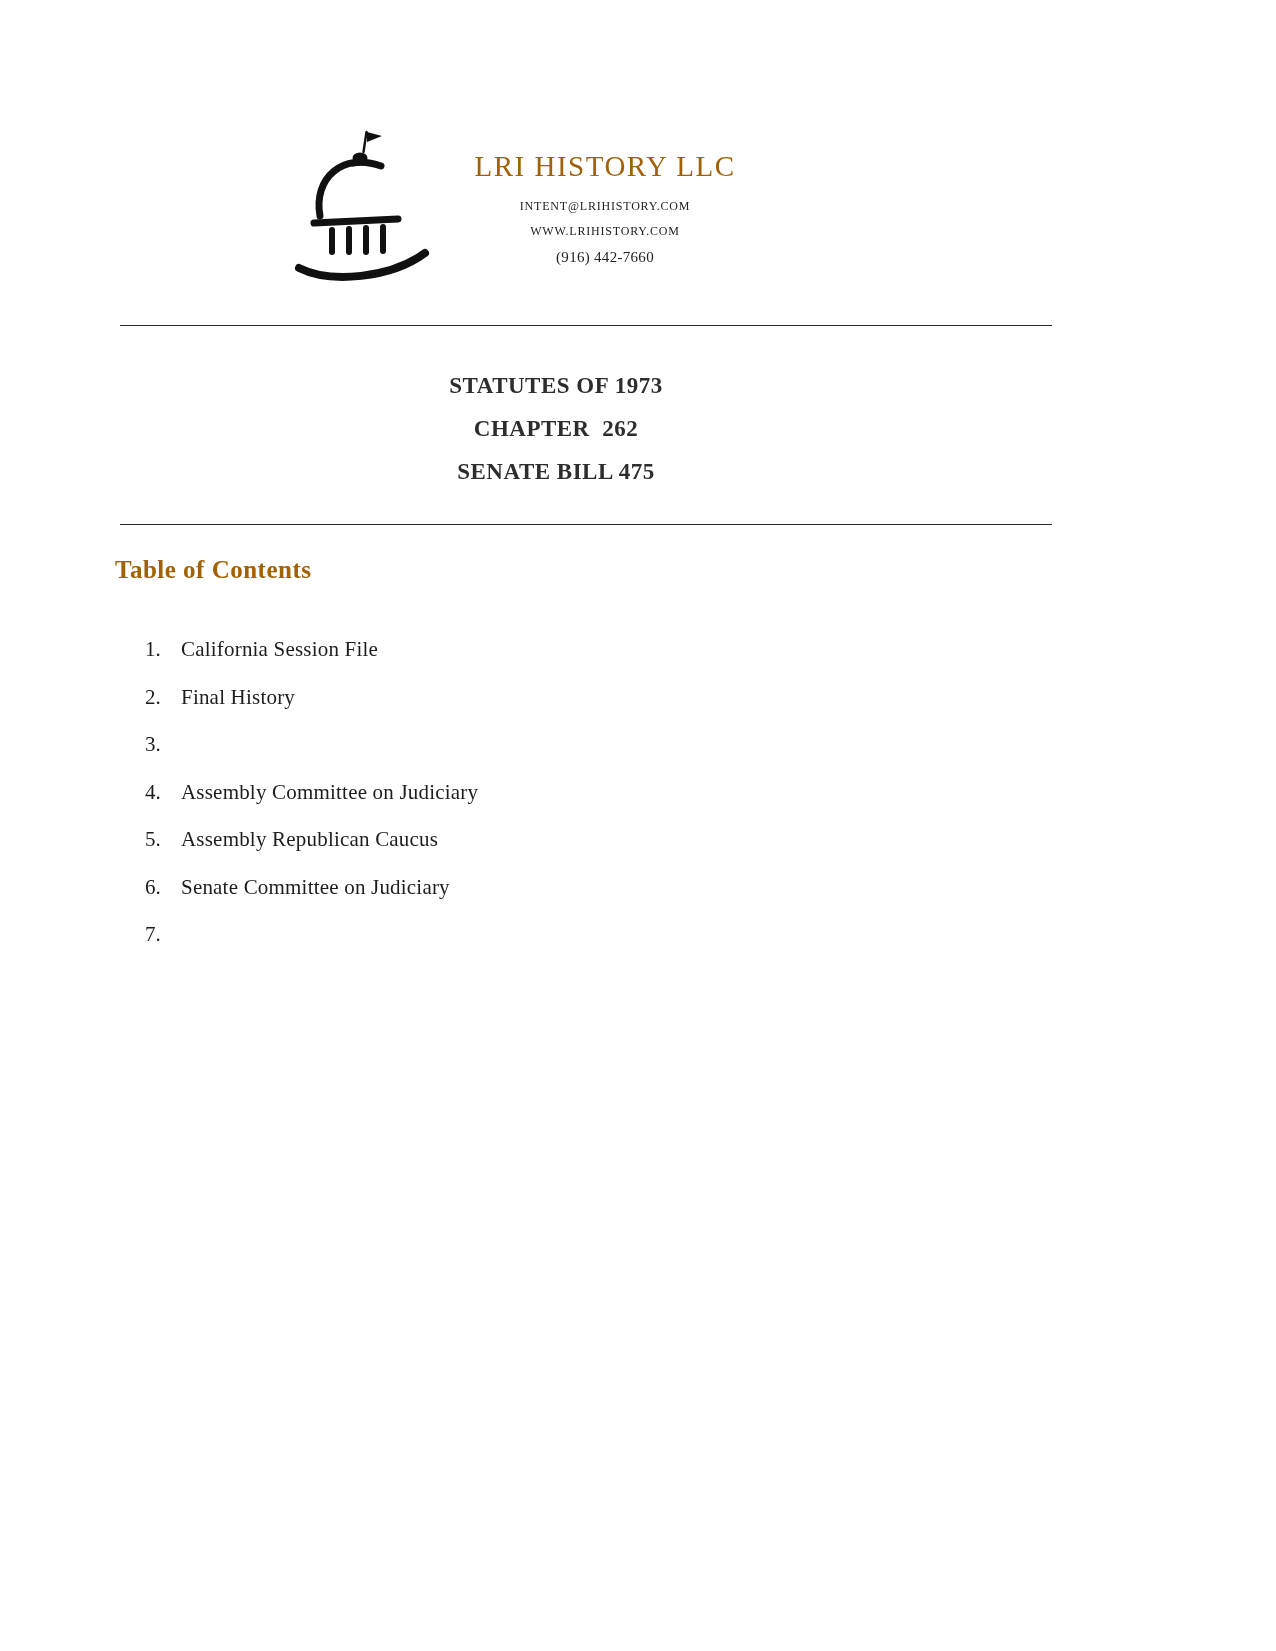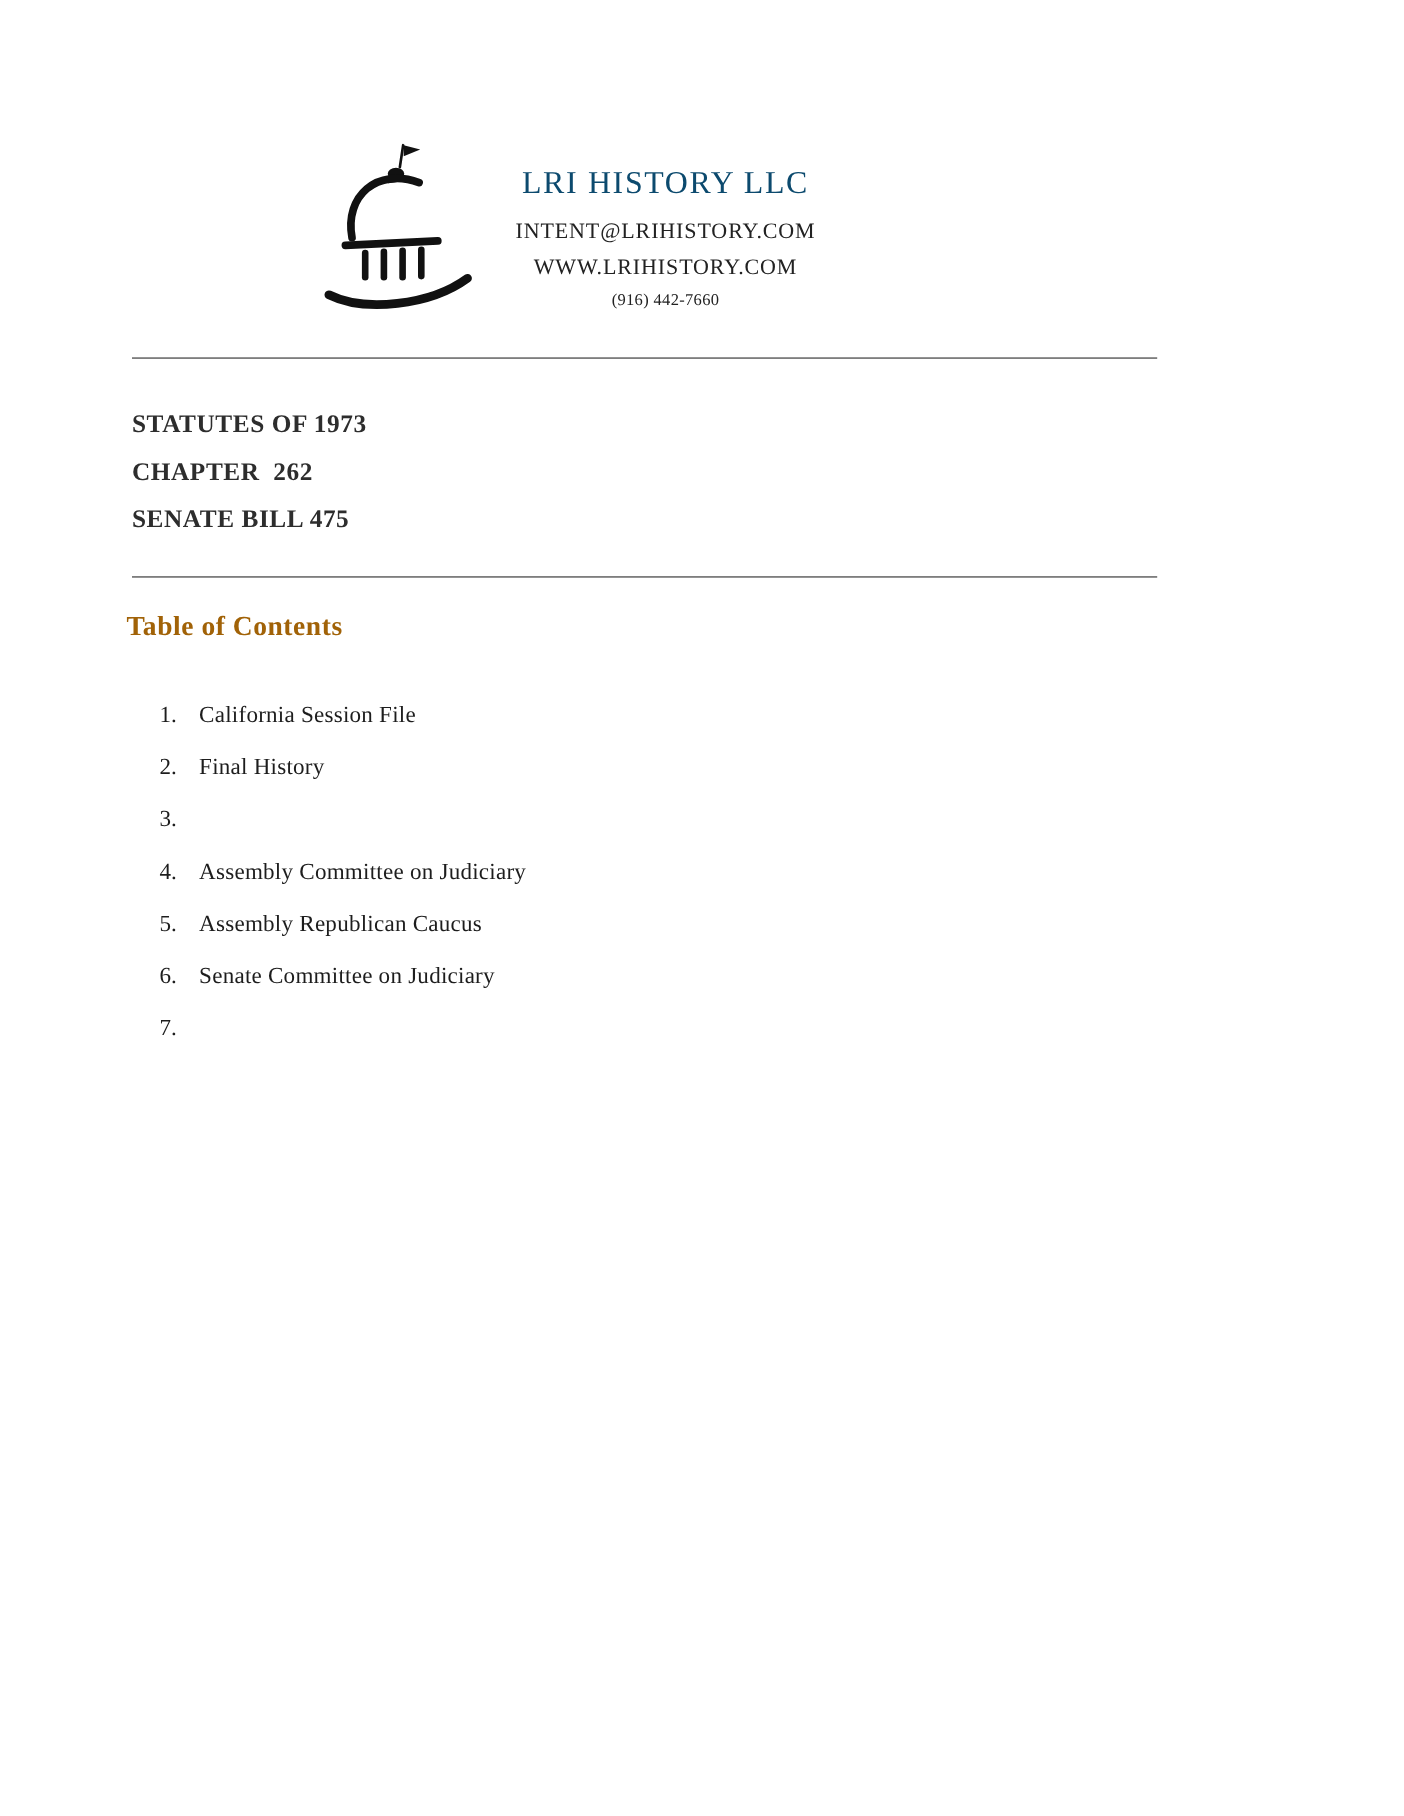--- a/index.html
+++ b/index.html
@@ -28,27 +28,27 @@
   .header-text {
     position: absolute;
     left: 450px;
     top: 150px;
     width: 310px;
     text-align: center;
   }
   .company-name {
     font-size: 29px;
     letter-spacing: 1.5px;
-    color: #0c4a6e;
+    color: #a16207;
     font-weight: 400;
     margin-bottom: 16px;
     white-space: nowrap;
   }
   .contact-line {
-    font-size: 20px;
+    font-size: 12px;
     letter-spacing: 0.8px;
     color: #222222;
     margin-bottom: 10px;
     white-space: nowrap;
   }
   .phone-line {
     font-size: 15px;
     letter-spacing: 0.3px;
     color: #222222;
     white-space: nowrap;
@@ -63,21 +63,21 @@
   }
   .rule-1 { top: 325px; }
   .rule-2 { top: 524px; }
 
   
   .statute-block {
     position: absolute;
     top: 364px;
     left: 120px;
     width: 872px;
-    text-align: left;
+    text-align: center;
     font-weight: 700;
     font-size: 23px;
     line-height: 43px;
     color: #2d2d2d;
     letter-spacing: 0.5px;
   }
   .statute-line { white-space: pre; }
 
   
   .toc-title {

